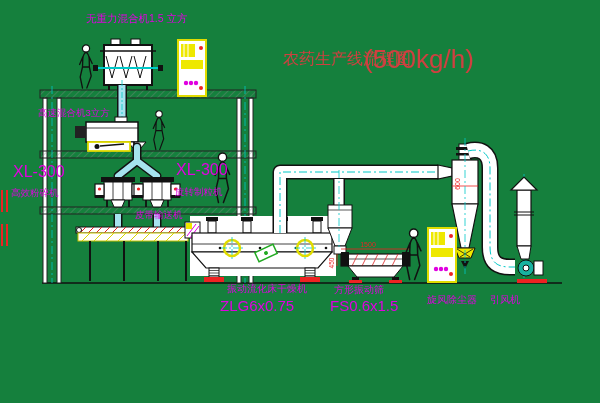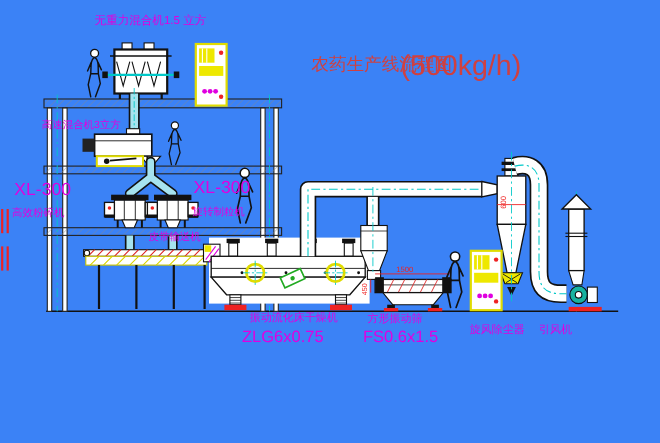--- a/index.html
+++ b/index.html
@@ -1,16 +1,16 @@
 <!DOCTYPE html>
 <html><head>
 <meta charset="utf-8">
 <style>
   html,body{margin:0;padding:0;background:#fff;}
-  .canvas{position:relative;width:600px;height:403px;background:#3b82f6;overflow:hidden;
+  .canvas{position:relative;width:600px;height:403px;background:#15803d;overflow:hidden;
           font-family:"Liberation Sans",sans-serif;}
   svg{position:absolute;left:0;top:0;}
   text{font-family:"Liberation Sans","DejaVu Sans",sans-serif;}
   .mag{fill:#e000e0;}
   .red{fill:#cf4040;}
   .dim{fill:#ee2222;}
 </style>
 </head>
 <body>
 

